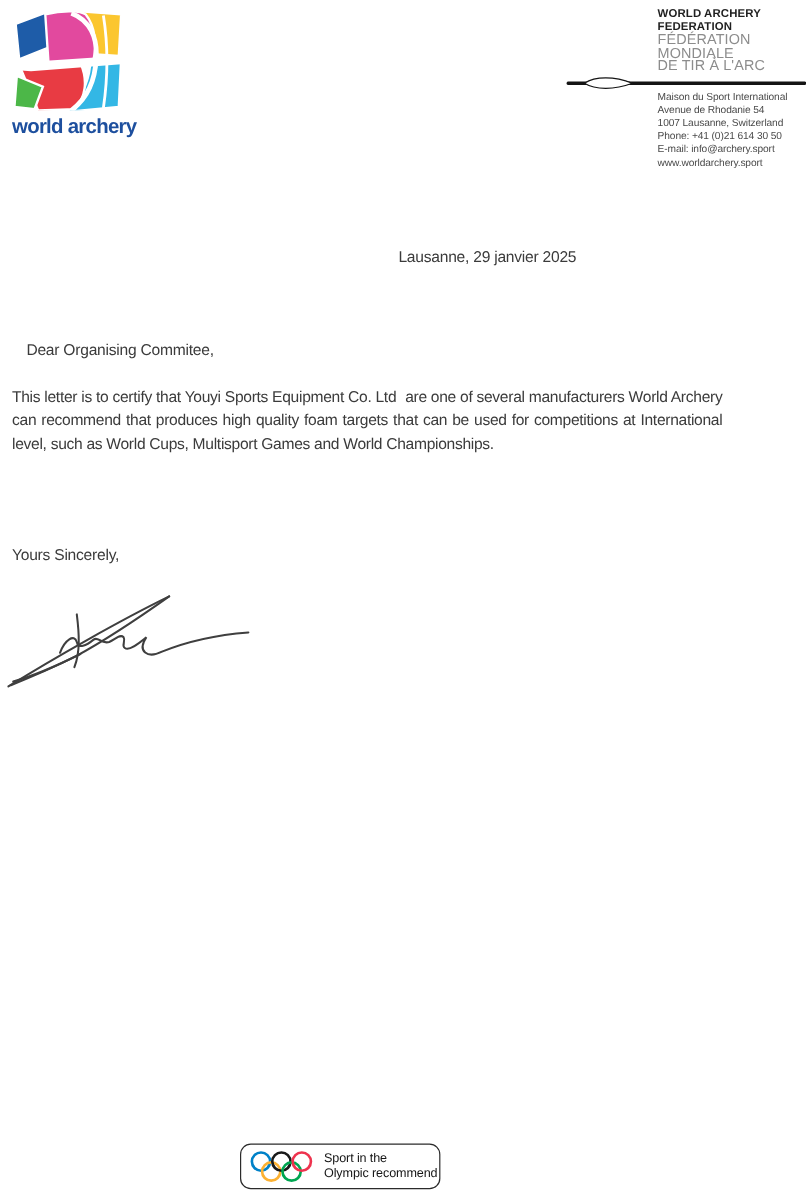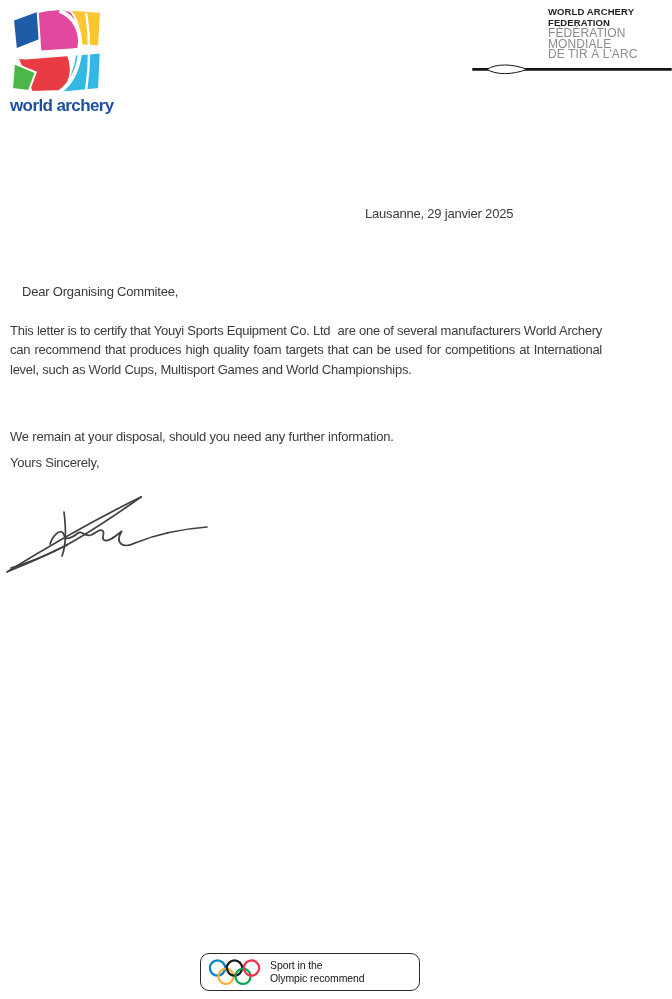--- a/index.html
+++ b/index.html
@@ -20,35 +20,35 @@
     color:var(--wordmark-blue,#1d4f9e);
     white-space:nowrap;
   }
   
   .masthead{position:absolute;left:548px;top:7px;width:124px;}
   .mast-en{font-size:9.5px;font-weight:bold;line-height:10.5px;color:#1f1f1f;letter-spacing:0.1px;}
   .mast-fr{font-size:12px;font-weight:normal;line-height:10.5px;color:var(--masthead-gray,#8c8c8c);letter-spacing:0.1px;}
   .arrow-graphic{position:absolute;left:472px;top:62px;}
   .address{position:absolute;left:548px;top:75px;font-size:8.5px;line-height:11px;color:#4a4a4a;letter-spacing:-0.1px;}
   
-  .dateline{position:absolute;left:332px;top:206px;font-size:13px;letter-spacing:-0.2px;margin-left:33px;}
+  .dateline{position:absolute;left:332px;top:206px;font-size:13px;letter-spacing:-0.2px;}
   .salutation{position:absolute;left:22px;top:284px;font-size:13px;letter-spacing:-0.2px;text-align:right;}
   .para1{
     position:absolute;left:10px;top:321px;width:592px;
     font-size:13px;line-height:19.3px;letter-spacing:-0.25px;
     text-align:justify;
   }
   .para1 .bold{font-weight:normal;margin-right:4px;}
   .para2{position:absolute;left:10px;top:429px;font-size:13px;letter-spacing:-0.2px;}
   .closing{position:absolute;left:10px;top:455px;font-size:13px;letter-spacing:-0.2px;}
   .signature{position:absolute;left:4px;top:486px;}
   .signer{position:absolute;left:10px;top:590px;font-size:13px;line-height:19px;letter-spacing:-0.2px;}
   
   .footer-badge{
-    position:absolute;left:200px;top:953px;width:220px;height:38px;
+    position:absolute;left:200px;top:953px;width:167px;height:38px;
     border:1.2px solid #2b2b2b;border-radius:9px;
     display:flex;align-items:center;gap:9px;
     box-sizing:border-box;padding-left:7px;
     background:#ffffff;
   }
   .footer-text{font-size:10.5px;line-height:13px;color:#151515;letter-spacing:-0.1px;}
 </style>
 </head>
 <body>
 
@@ -79,28 +79,35 @@
     <div class="mast-fr">FÉDÉRATION</div>
     <div class="mast-fr">MONDIALE</div>
     <div class="mast-fr">DE TIR À L'ARC</div>
   </div>
 
   <svg class="arrow-graphic" width="200" height="14" viewBox="0 0 200 14">
     <rect x="0" y="6" width="200" height="2.8" rx="1.4" fill="#141414"></rect>
     <path d="M15,7.4 C24,1.5 40,1.5 55,7.4 C40,13 24,13 15,7.4 Z" fill="#ffffff" stroke="#141414" stroke-width="1"></path>
   </svg>
 
+  <div class="address">
+    <div>Maison du Sport International</div>
+    <div>Avenue de Rhodanie 54</div>
+    <div>1007 Lausanne, Switzerland</div>
+    <div>Phone: +41 (0)21 614 30 50</div>
+    <div>E-mail: info@archery.sport</div>
+    <div>www.worldarchery.sport</div>
+  </div>
 
   <div class="dateline">Lausanne, 29 janvier 2025</div>
 
   <div class="salutation">Dear Organising Commitee,</div>
 
   <div class="para1"><span>This letter is to certify that </span><span class="bold">Youyi Sports Equipment Co. Ltd</span><span> are one of several manufacturers World Archery can recommend that produces high quality foam targets that can be used for competitions at International level, such as World Cups, Multisport Games and World Championships.</span></div>
 
-  <div class="para2">We remain at your disposal, should you need any further information.</div>
 
   <div class="closing">Yours Sincerely,</div>
 
   <svg class="signature" width="212" height="92" viewBox="0 0 212 92" fill="none" stroke="#3f3f3f" stroke-width="1.7" stroke-linecap="round">
     <path d="M3,86 C40,63 96,31 137,11"></path>
     <path d="M137,11 C113,28 85,47 59,61 C39,71 20,79 5,85"></path>
     <path d="M7,82 C28,76 45,68 63,59"></path>
     <path d="M60,26 C62,42 63,57 58,70"></path>
     <path d="M46,58 C50,47 58,42 60,49 C61,55 68,52 74,47 C78,44 80,51 87,49 C92,47 96,42 99,45 C101,48 97,52 100,54 C104,57 113,49 118,45 C110,57 119,63 131,57 C153,48 177,43 203,41"></path>
   </svg>

